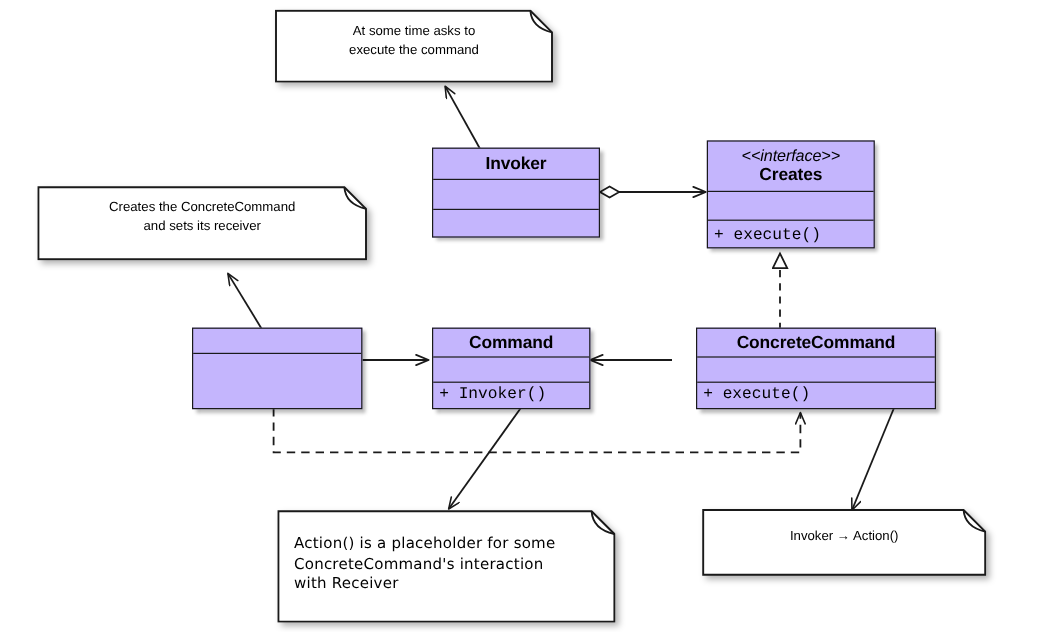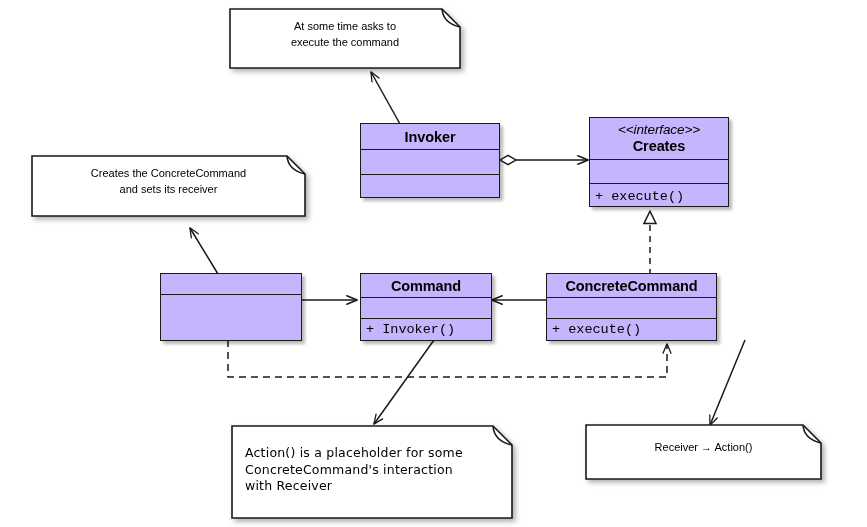--- a/index.html
+++ b/index.html
@@ -205,21 +205,21 @@
       <span>Command</span>
     </div>
     <div class="uml-row uml-attrs" style="height:21px;">
       <span></span>
     </div>
     <div class="uml-row uml-ops" style="height:21px;">
       <span>+ Invoker()</span>
     </div>
   </div>
 
-  <div class="uml-class" style="left:546px; top:273px; width:171px; height:68px;">
+  <div class="uml-class" style="left:580px; top:273px; width:200px; height:68px;">
     <div class="uml-row uml-name" style="height:24px;">
       <span>ConcreteCommand</span>
     </div>
     <div class="uml-row uml-attrs" style="height:21px;">
       <span></span>
     </div>
     <div class="uml-row uml-ops" style="height:21px;">
       <span>+ execute()</span>
     </div>
   </div>
@@ -250,16 +250,16 @@
     <div class="note-text" style="padding:20px 10px 0 14px;">Action() is a placeholder for some
 ConcreteCommand's interaction
 with Receiver</div>
   </div>
 
   <div class="note note-center note-plain" style="left:585px; top:424px; width:237px; height:56px;">
     <svg class="note-svg" viewBox="0 0 237 56" preserveAspectRatio="none" xmlns="http://www.w3.org/2000/svg">
       <path d="M1,1 H218 L236,19 V55 H1 Z" fill="#ffffff" stroke="#1a1a1a" stroke-width="1.6"></path>
       <path d="M218,1 Q219,15 236,19" fill="none" stroke="#1a1a1a" stroke-width="1.6"></path>
     </svg>
-    <div class="note-text" style="padding:16px 14px 0 14px;">Receiver → Action()</div>
+    <div class="note-text" style="padding:16px 14px 0 14px;">Invoker → Action()</div>
   </div>
 
 </div>
 
 </body></html>

